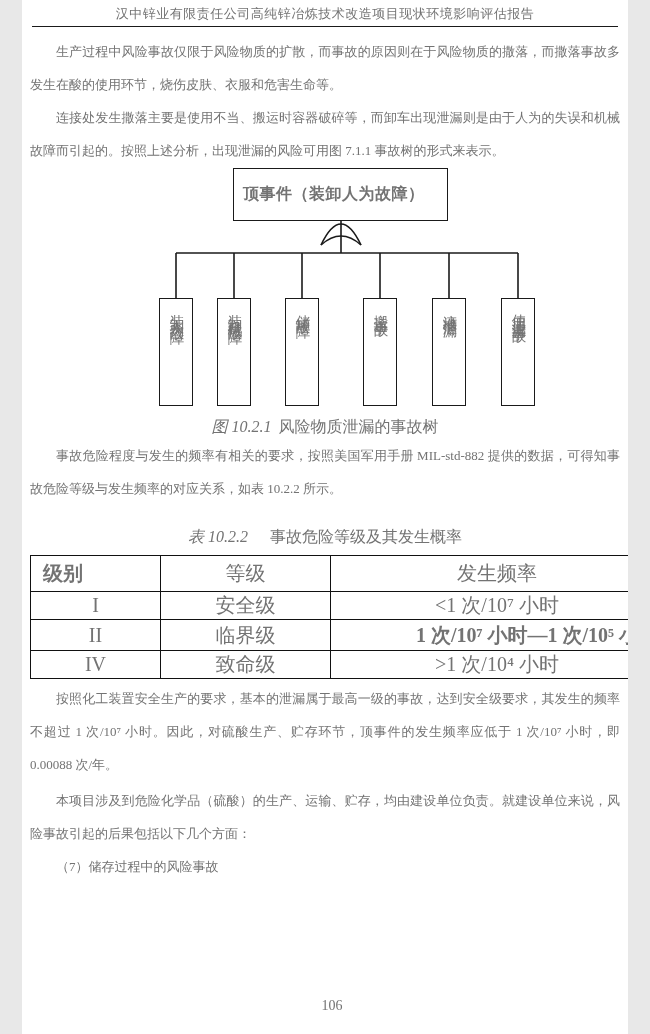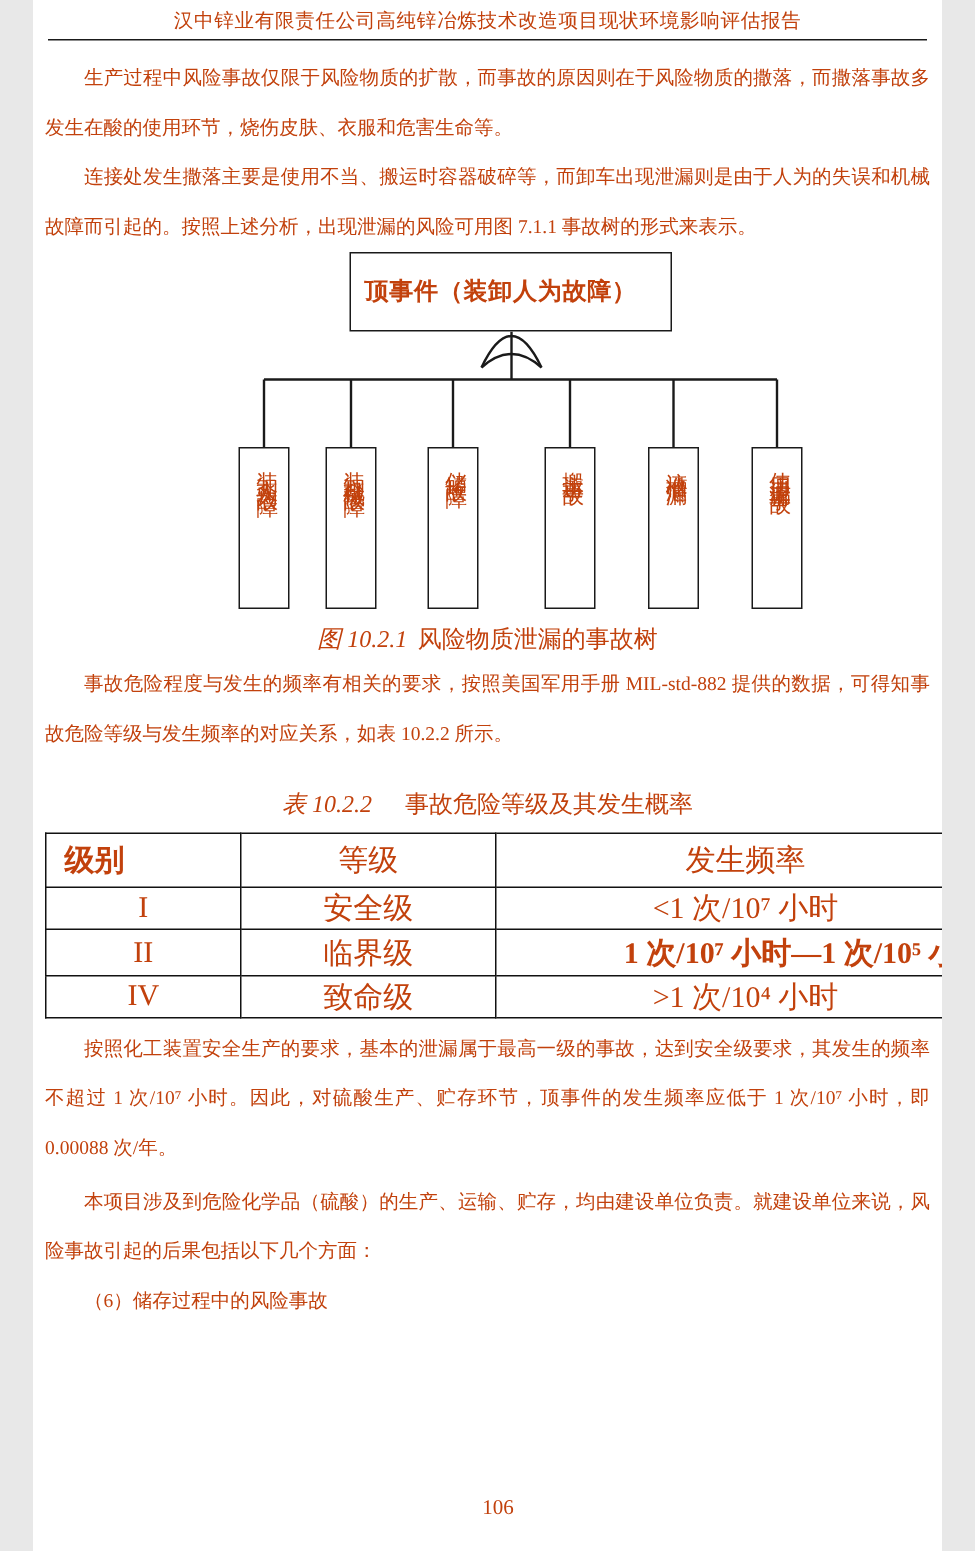--- a/index.html
+++ b/index.html
@@ -2,21 +2,21 @@
 <html lang="zh"><head>
 <meta charset="utf-8">
 <style>
   html, body { margin: 0; padding: 0; background: #e8e8e8; }
   .page {
     position: relative;
     width: 606px;
     height: 1034px;
     margin: 0 auto;
     background: #ffffff;
-    color: #c2410c;
+    color: #737373;
     font-family: "Liberation Serif", "DejaVu Serif", serif;
     overflow: hidden;
     box-sizing: border-box;
     padding: 0 8px;
   }
   
   .header {
     padding-top: 5px;
     border-bottom: 1.6px solid #1a1a1a;
     margin: 0 2px;
@@ -207,17 +207,17 @@
         <td>致命级</td>
         <td class="freq-cell">&gt;1 次/10⁴ 小时</td>
       </tr>
     </tbody>
   </table>
 
   <p class="para" style="margin-top:3px">按照化工装置安全生产的要求，基本的泄漏属于最高一级的事故，达到安全级要求，其发生的频率不超过 1 次/10⁷ 小时。因此，对硫酸生产、贮存环节，顶事件的发生频率应低于 1 次/10⁷ 小时，即 0.00088 次/年。</p>
 
 
   <p class="para" style="margin-top:3px">本项目涉及到危险化学品（硫酸）的生产、运输、贮存，均由建设单位负责。就建设单位来说，风险事故引起的后果包括以下几个方面：</p>
-  <p class="para">（6）储存过程中的风险事故</p>
+  <p class="para">（7）储存过程中的风险事故</p>
 
   <div class="page-number">106</div>
 
 </div>
 
 </body></html>

